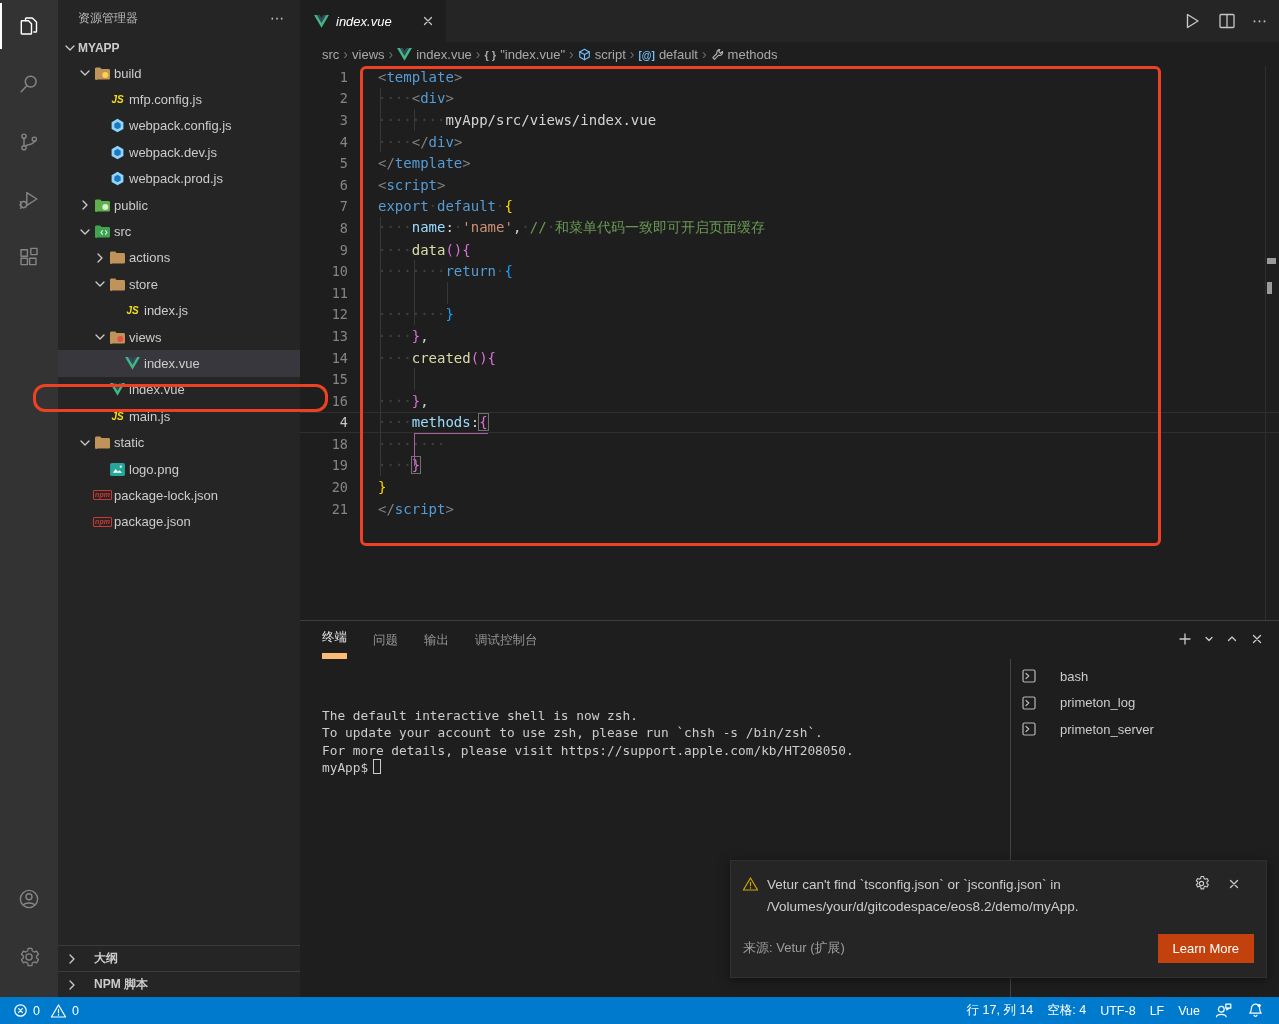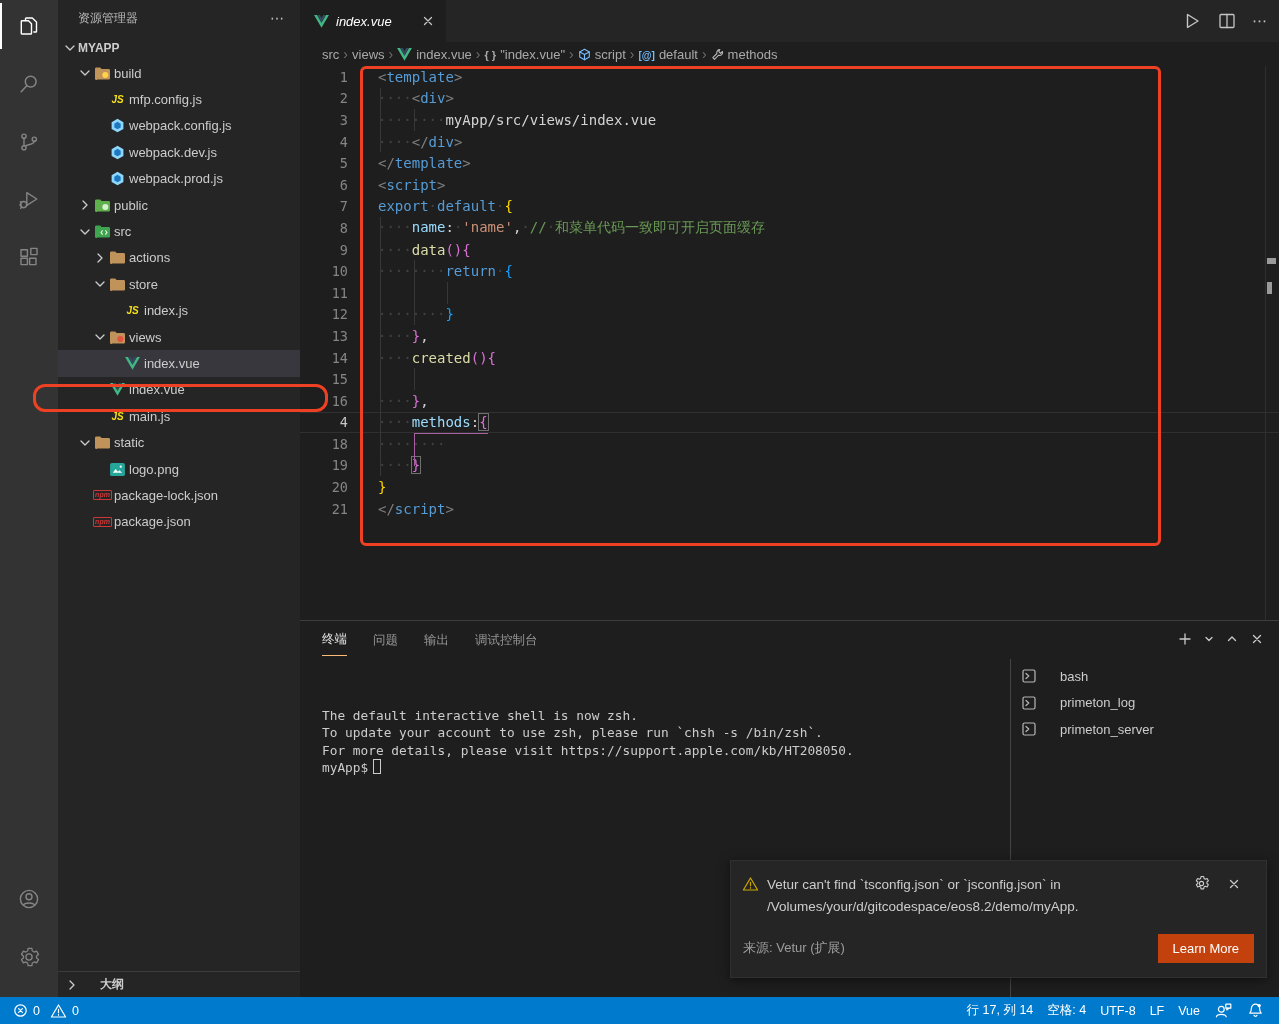--- a/index.html
+++ b/index.html
@@ -24,21 +24,21 @@
   #section-header { height:24px; display:flex; align-items:center; gap:0; font-size:12px; font-weight:bold; color:#cccccc;
     padding-left:4px; cursor:pointer; }
   .tree-row { height:26.4px; display:flex; align-items:center; font-size:13px; color:#cccccc; cursor:pointer; white-space:nowrap; }
   .tree-row.selected { background:#37373d; }
   .chev-slot { width:16px; display:flex; justify-content:center; color:#cccccc; flex:none; }
   .tree-ic { width:19px; display:flex; justify-content:center; align-items:center; flex:none;font-style:italic; }
   .tree-label { margin-left:2px; }
   .js-ic { color:#f5de19; font-weight:bold; font-size:10px; font-family:"Liberation Sans",sans-serif; }
   .npm-ic { color:#cb3837; border:1.5px solid #cb3837; font-weight:bold; font-size:7px; padding:0 1px; line-height:8px; border-radius:1px; }
   #sidebar-bottom { position:absolute; bottom:0; left:0; width:100%; }
-  .bottom-sec { height:26px; display:flex; align-items:center; gap:20px; border-top:1px solid #3c3c3c;
+  .bottom-sec { height:26px; display:flex; align-items:center; gap:14px; border-top:1px solid #3c3c3c;
     font-size:12px; font-weight:bold; color:#cccccc; padding-left:6px; cursor:pointer; }
 
   
   #editor { position:absolute; left:300px; top:0; width:979px; height:620px; background:#1e1e1e; }
   #tabbar { height:42px; background:#252526; display:flex; }
   #tab-active { width:146px; background:#1e1e1e; display:flex; align-items:center; padding:0 10px 0 14px; gap:7px; cursor:pointer; }
   #tab-label { color:#ffffff; font-size:13px; font-style:italic; flex:1; }
   #tab-close { color:#c5c5c5; cursor:pointer; }
   #editor-actions { position:absolute; right:10px; top:0; height:42px; display:flex; align-items:center; gap:14px; color:#c5c5c5; }
   .ed-act { cursor:pointer; }
@@ -64,21 +64,21 @@
   .guide { position:absolute; width:1px; background:#373737; z-index:1; }
   .guide.pink { background:#a85fa0; }
   .hguide { position:absolute; height:1px; background:#a85fa0; z-index:1; }
   #minimap-divider { position:absolute; left:965px; top:66px; width:1px; height:554px; background:#2f2f2f; }
   .mm-mark { position:absolute; background:#9a9a9a; }
 
   
   #panel { position:absolute; left:300px; top:620px; width:979px; height:377px; background:#1e1e1e; border-top:1px solid #3e3e42; color:#cccccc; }
   #panel-tabs { height:36px; display:flex; align-items:center; gap:26px; padding-left:22px; font-size:12.5px; }
   .panel-tab { color:#969696; cursor:pointer; padding:9px 0 7px 0; }
-  .panel-tab.active { color:#e7e7e7; border-bottom:1px solid #fdba74; }
+  .panel-tab.active { color:#e7e7e7; border-bottom:6px solid #fdba74; }
   #panel-actions { position:absolute; right:14px; top:10px; display:flex; align-items:center; gap:10px; color:#cccccc; }
   .pa-ic { cursor:pointer; }
   #term-out { position:absolute; left:22px; top:86px; font-family:"DejaVu Sans Mono","Liberation Mono",monospace; font-size:12.8px; line-height:17.4px; color:#cccccc; }
   .term-caret { display:inline-block; width:8px; height:15px; border:1px solid #cccccc; margin-left:5px; vertical-align:-2px; }
   #term-divider { position:absolute; left:710px; top:38px; bottom:0; width:1px; background:#444444; }
   #term-list { position:absolute; left:722px; top:42px; width:250px; }
   .term-row { height:26.6px; display:flex; align-items:center; gap:24px; font-size:13px; color:#cccccc; cursor:pointer; }
   .term-ic { color:#b8b8b8; }
 
   
@@ -386,20 +386,28 @@
       </div>
     </div>
   <div id="sidebar-bottom">
     <div class="bottom-sec">
       <span class="chev-slot">
           <svg width="16" height="16" viewBox="0 0 16 16" fill="none" stroke="currentColor" stroke-width="1.3" stroke-linecap="round" stroke-linejoin="round">
             <path d="M6 4l4 4-4 4"></path>
           </svg>
         </span>
       <span>大纲</span>
+    </div>
+    <div class="bottom-sec">
+      <span class="chev-slot">
+          <svg width="16" height="16" viewBox="0 0 16 16" fill="none" stroke="currentColor" stroke-width="1.3" stroke-linecap="round" stroke-linejoin="round">
+            <path d="M6 4l4 4-4 4"></path>
+          </svg>
+        </span>
+      <span>NPM 脚本</span>
     </div>
   </div>
 </div>
 
 <div id="editor">
   <div id="tabbar">
     <div id="tab-active">
       <span>
           <svg width="15" height="13" viewBox="0 0 16 14">
             <path fill="#41b883" d="M0 0h3.2L8 8.3 12.8 0H16L8 13.8z"></path>

